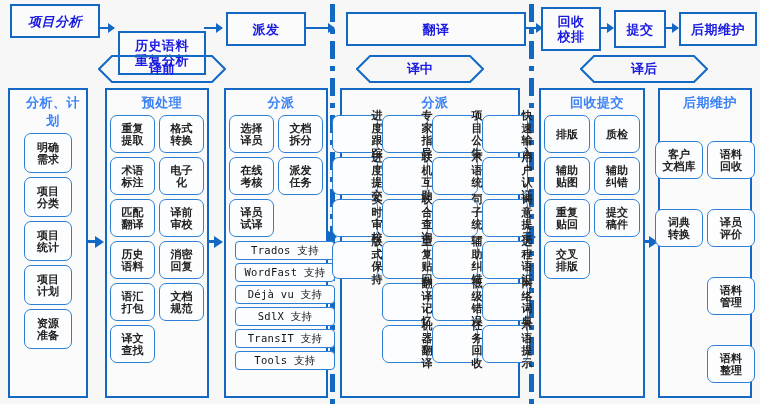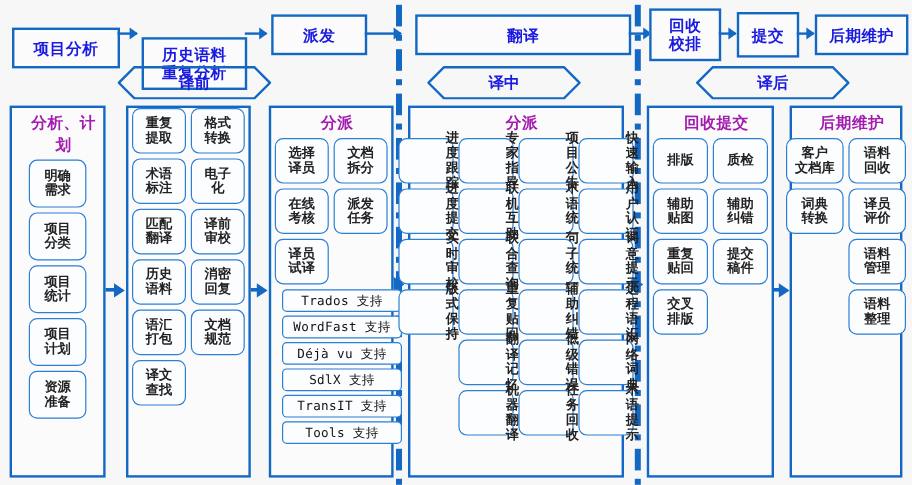--- a/index.html
+++ b/index.html
@@ -56,21 +56,21 @@
   }
 
   
   .col{
     position:absolute;
     border:2px solid #1268c3;
     background:#fbfbfb;
     box-sizing:border-box;
   }
   .col-title{
-    color:#a21caf;font-weight:bold;font-size:13px;
+    color:#3b82f6;font-weight:bold;font-size:13px;
     text-align:center;margin-top:4px;margin-bottom:3px;
     letter-spacing:.5px;
     padding-left:10px;
   }
   .col-body{
     display:flex;flex-direction:row;justify-content:center;
     gap:4px;padding:0 4px;
   }
   .subcol{display:flex;flex-direction:column;gap:4px;align-items:center;}
 
@@ -88,21 +88,21 @@
     white-space:pre-line;
     box-shadow:inset 0 0 0 1px #ffffff;
   }
 
   
   .c-analysis .cell{width:48px;height:40px;}
   .c-pre .cell{width:45px;height:38px;}
   .c-assign .cell{width:45px;height:38px;}
   .c-trans .cell{width:42px;height:38px;padding-left:44px;}
   .c-recycle .cell{width:46px;height:38px;}
-  .c-maint .cell{width:48px;height:38px;}
+  .c-maint .cell{width:48px;height:38px;margin-top:26px;}
 
   .toolrow{
     display:flex;flex-direction:column;gap:3px;
     padding:0 4px;margin-top:4px;align-items:center;
   }
   .tool{
     box-sizing:border-box;
     width:100px;height:19px;
     border:1.5px solid #2b7fd4;
     border-radius:4px;
@@ -128,21 +128,21 @@
     border-bottom:10px solid #1268c3;
     border-left:7px solid transparent;
     border-right:7px solid transparent;
   }
 </style>
 </head>
 <body>
 
 <div id="root">
 
-  <div class="flowbox" style="left:10px;top:23px;width:86px;height:30px;">项目分析</div>
+  <div class="flowbox" style="left:10px;top:4px;width:86px;height:30px;font-style:italic;">项目分析</div>
   <div class="arrow" style="left:98px;top:27px;width:16px;"></div>
 
   <div class="flowbox" style="left:118px;top:7px;width:84px;height:40px;margin-top:24px;">历史语料
 重复分析</div>
   <div class="arrow" style="left:204px;top:27px;width:18px;"></div>
 
   <div class="flowbox" style="left:226px;top:12px;width:76px;height:30px;">派发</div>
   <div class="arrow" style="left:304px;top:27px;width:30px;"></div>
 
   <div class="flowbox" style="left:346px;top:12px;width:176px;height:30px;">翻译</div>
@@ -245,20 +245,21 @@
           <div class="cell">资源
 准备</div>
         </div>
       </div>
   </div>
 
   <div class="inner-arrow-stem" style="left:88px;top:240px;width:8px;"></div>
   <div class="inner-arrow" style="left:95px;top:236px;"></div>
 
   <div class="col c-pre" style="left:105px;top:88px;width:104px;height:310px;">
+    <div class="col-title">预处理</div>
     <div class="col-body">
         <div class="subcol">
           <div class="cell">重复
 提取</div>
           <div class="cell">术语
 标注</div>
           <div class="cell">匹配
 翻译</div>
           <div class="cell">历史
 语料</div>

